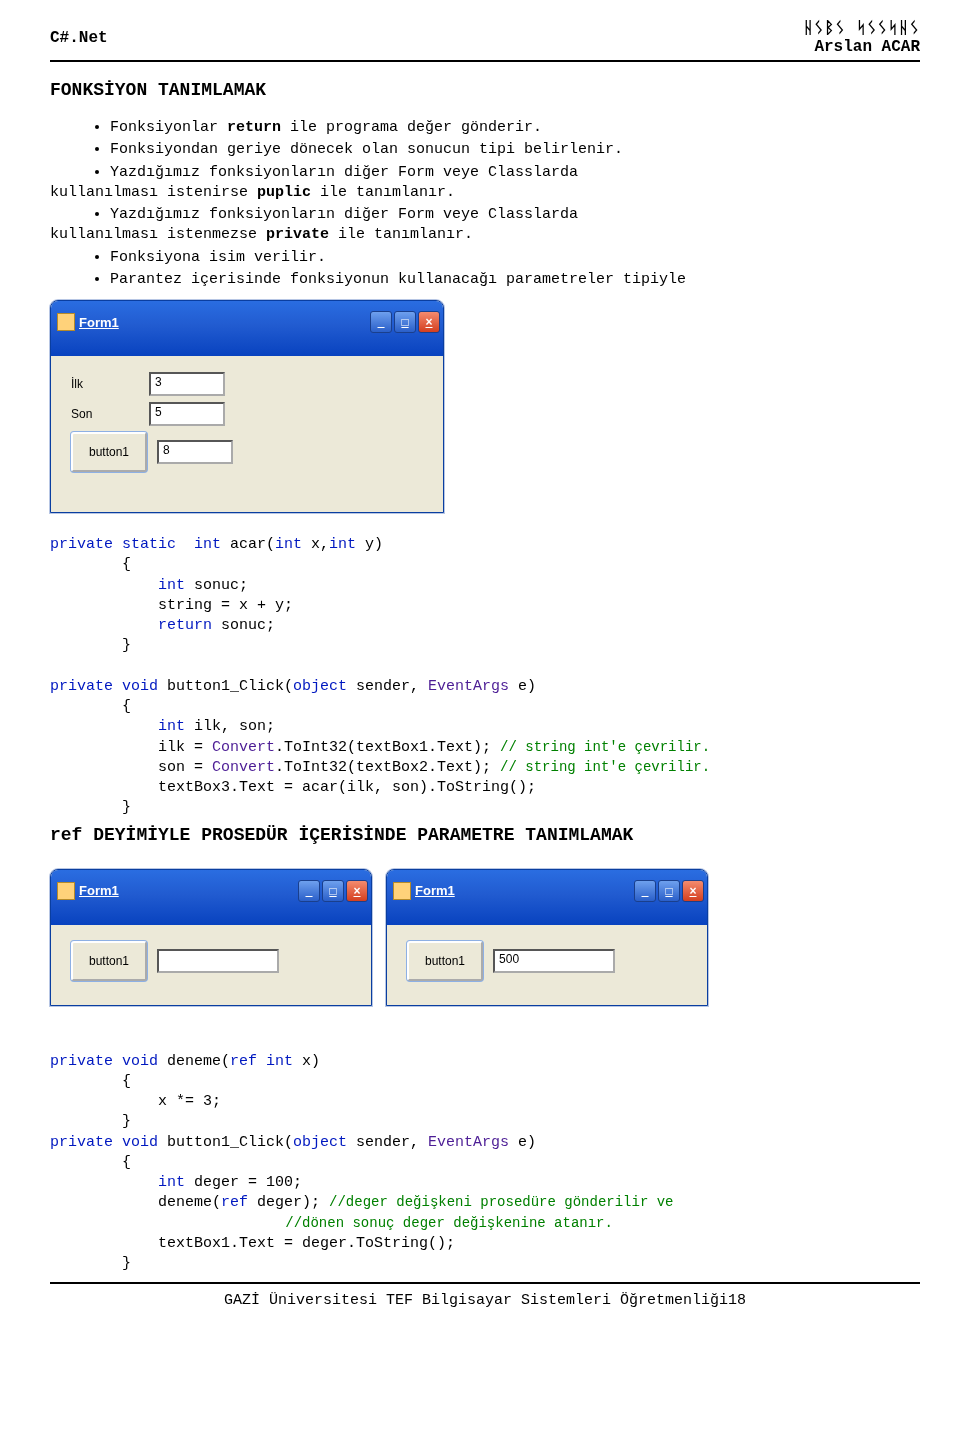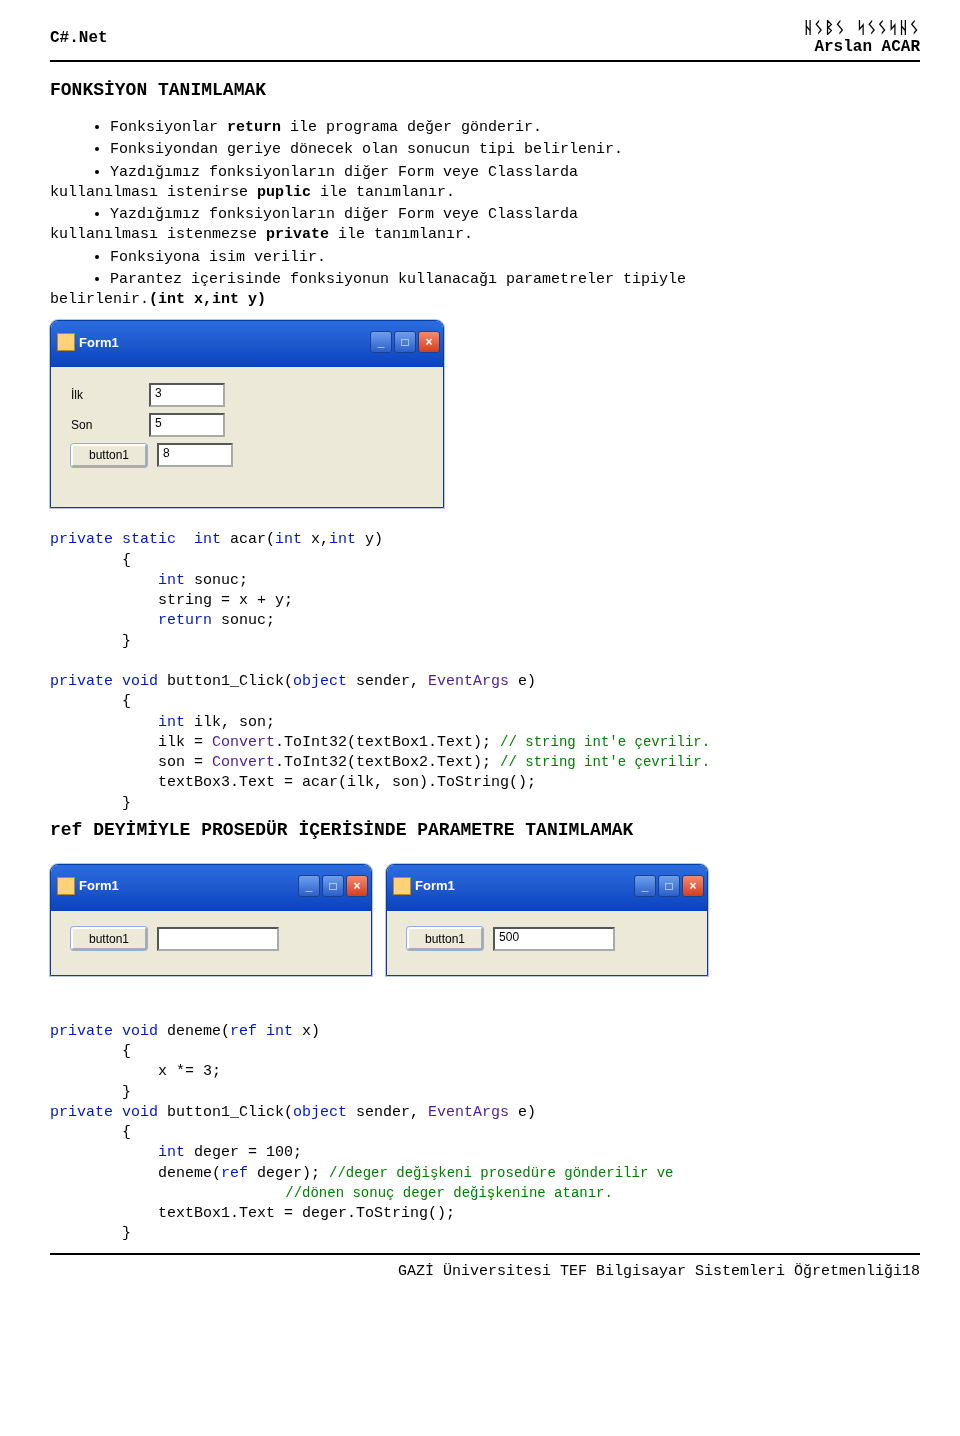--- a/index.html
+++ b/index.html
@@ -55,25 +55,26 @@
     background: #ece9d8;
     margin: 6px 0 16px 0;
     vertical-align: top;
   }
   .xp-titlebar {
     background: linear-gradient(to bottom, #2a6de1 0%, #215bd0 45%, #0842bf 100%);
     border-radius: 7px 7px 0 0;
     height: 42px;
     display: flex;
     align-items: center;
-    padding: 0 3px 4px 6px;
+    padding: 0 3px 13px 6px;
     color: #fff;
     font-family: Tahoma, sans-serif;
     font-size: 13px;
     font-weight: bold;
+    text-decoration: underline;
   }
   .xp-title-icon {
     width: 16px; height: 16px;
     background: #ffd27a;
     border: 1px solid #b58a2a;
     margin-right: 4px;
   }
   .xp-title-text { flex: 1; }
   .xp-btns { display: flex; gap: 2px; }
   .xp-wbtn {
@@ -102,33 +103,33 @@
     padding: 1px 4px;
     font-family: Tahoma, sans-serif;
     font-size: 12px;
     box-sizing: content-box;
   }
   .xp-btn {
     font-family: Tahoma, sans-serif;
     font-size: 12px;
     background: #ece9d8;
     border: 2px outset #fff;
-    height: 23px;
+    height: 40px;
     padding: 0 16px;
     box-shadow: 0 0 0 1px #8eb0e4;
     border-radius: 3px;
     cursor: pointer;
   }
   .w-lg { width: 392px; }
   .w-sm { width: 320px; }
   .pair { display: flex; gap: 14px; }
 
   .footer {
     display: flex;
-    justify-content: flex-end;
+    justify-content: center;
     align-items: center;
     margin-top: 8px;
     font-size: 15px;
     font-family: Liberation Mono, monospace;
   }
   .hr2 { border-top: 2px solid #000; margin: 8px 0 2px 0; }
   .seg-wide { width: 64px; }
 </style>
 </head>
 <body>
@@ -144,21 +145,21 @@
   <div class="hr"></div>
 
   <div class="section-title">FONKSİYON TANIMLAMAK</div>
 
   <ul class="bullets">
     <li><span>Fonksiyonlar </span><span class="bold">return</span><span> ile programa değer gönderir.</span></li>
     <li>Fonksiyondan geriye dönecek olan sonucun tipi belirlenir.</li>
     <li><span>Yazdığımız fonksiyonların diğer Form veye Classlarda </span><span class="flush-left"><span>kullanılması istenirse </span><span class="bold">puplic</span><span> ile tanımlanır.</span></span></li>
     <li><span>Yazdığımız fonksiyonların diğer Form veye Classlarda </span><span class="flush-left"><span>kullanılması istenmezse </span><span class="bold">private</span><span> ile tanımlanır.</span></span></li>
     <li>Fonksiyona isim verilir.</li>
-    <li><span>Parantez içerisinde fonksiyonun kullanacağı parametreler tipiyle </span><span class="flush-left"><span>belirlenir.</span><span class="bold">(int x,int y)</span></span></li>
+    <li><span>Parantez içerisinde fonksiyonun kullanacağı parametreler tipiyle </span></li>
   </ul>
 
   
   <div class="xp-window w-lg">
     <div class="xp-titlebar">
       <div class="xp-title-icon"></div>
       <div class="xp-title-text">Form1</div>
       <div class="xp-btns">
         <div class="xp-wbtn xp-min">_</div>
         <div class="xp-wbtn xp-max">□</div>

